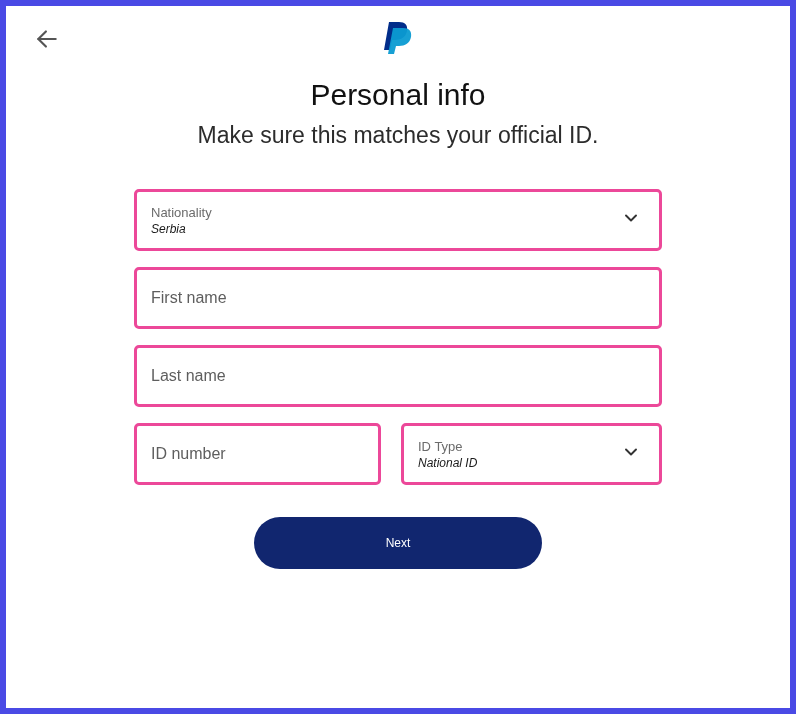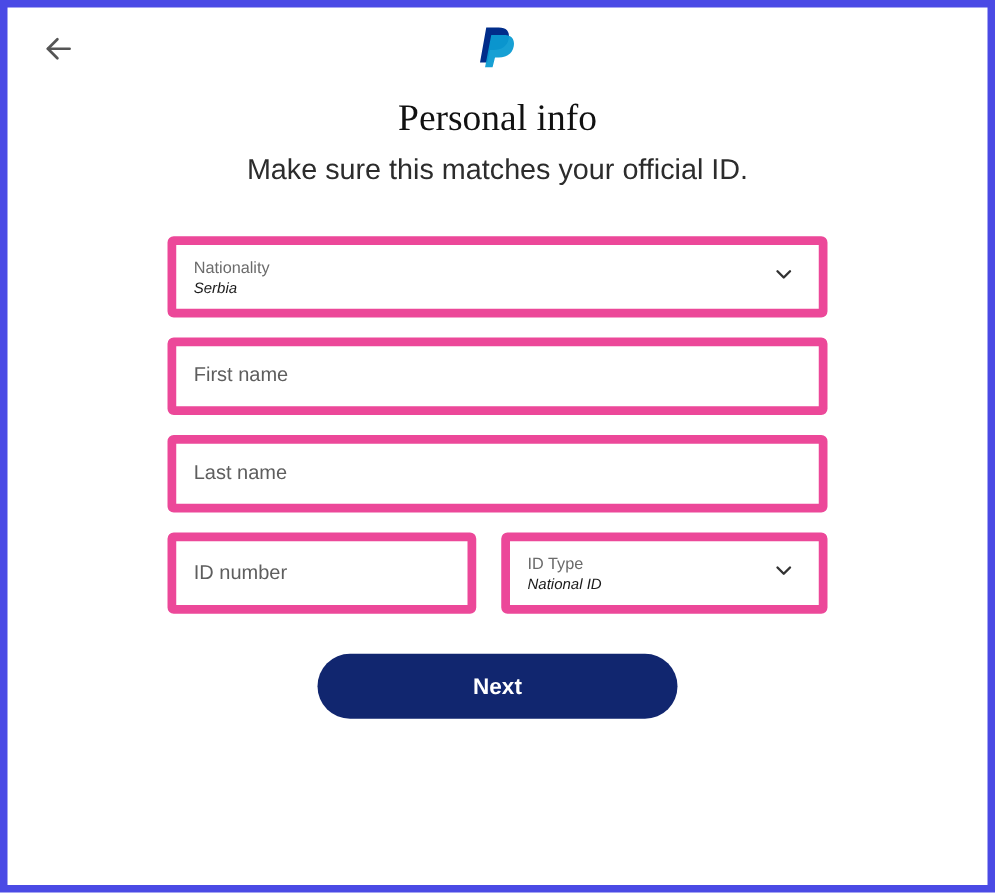--- a/index.html
+++ b/index.html
@@ -29,34 +29,33 @@
       left: 50%;
       transform: translateX(-50%);
       top: 14px;
     }
     h1 {
       text-align: center;
       font-size: 30px;
       font-weight: 500;
       color: #111;
       margin-top: 22px;
-      font-family: Liberation Serif, serif;
     }
     .subtitle {
       text-align: center;
       font-size: 23px;
       color: #2c2c2c;
       margin-top: 10px;
     }
     .form {
       width: 528px;
       margin: 40px auto 0 auto;
     }
     .field {
-      border: 7px solid #ec4899;
+      border: 3px solid #ec4899;
       border-radius: 5px;
       padding: 10px 14px;
       margin-bottom: 16px;
       position: relative;
       background: #fff;
       min-height: 62px;
       display: flex;
       flex-direction: column;
       justify-content: center;
     }
@@ -100,22 +99,22 @@
     }
     .next-btn {
       display: block;
       width: 288px;
       margin: 32px auto 0 auto;
       background: #11266f;
       color: #fff;
       border: none;
       border-radius: 28px;
       height: 52px;
-      font-size: 18px;
-      font-weight: 700;
+      font-size: 12px;
+      font-weight: 400;
       cursor: pointer;
     }
   </style>
 </head>
 <body>
 
 <div class="header-row">
   <div class="back-arrow">
     <svg width="26" height="26" viewBox="0 0 24 24" fill="none" stroke="currentColor" stroke-width="2" stroke-linecap="round" stroke-linejoin="round">
         <line x1="20" y1="12" x2="4" y2="12"></line>

